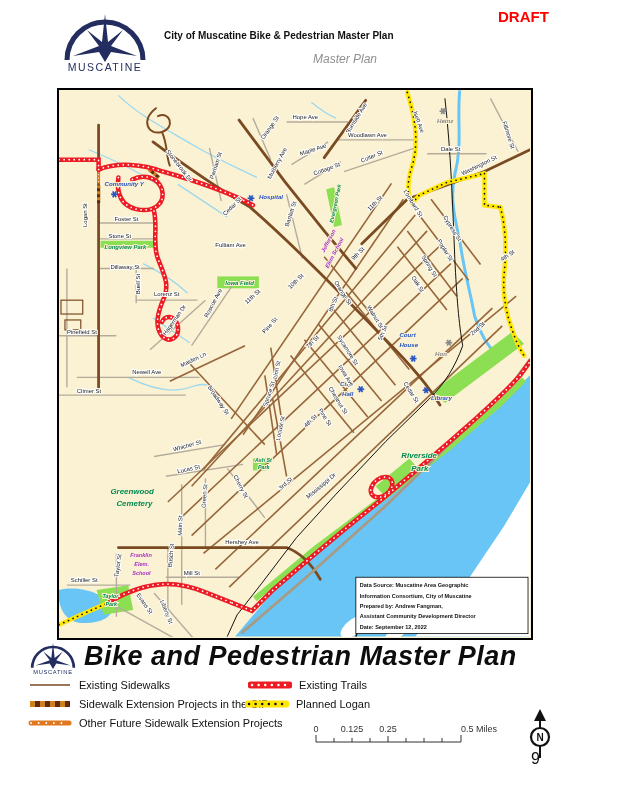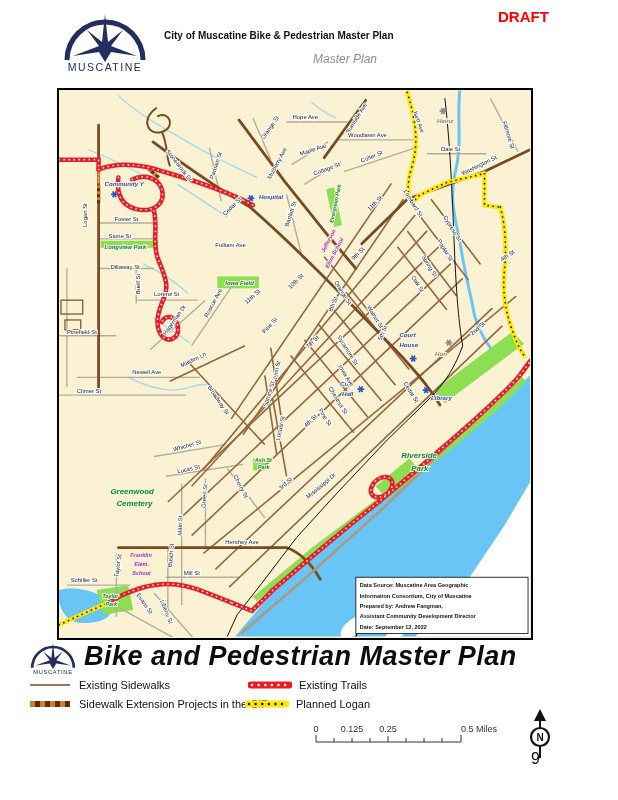--- a/index.html
+++ b/index.html
@@ -383,20 +383,27 @@
       </svg>
       <span>Existing Sidewalks</span>
     </div>
     <div class="legend-row">
       <svg width="44" height="10">
         <line x1="2" y1="5" x2="42" y2="5" stroke="#5a2d0c" stroke-width="6"></line>
         <line x1="2" y1="5" x2="42" y2="5" stroke="#d2801e" stroke-width="6" stroke-dasharray="5,5"></line>
       </svg>
       <span>Sidewalk Extension Projects in the CIP</span>
     </div>
+    <div class="legend-row">
+      <svg width="44" height="10">
+        <line x1="3" y1="5" x2="41" y2="5" stroke="#e07820" stroke-width="5" stroke-linecap="round"></line>
+        <line x1="3" y1="5" x2="41" y2="5" stroke="#fff" stroke-width="1.8" stroke-dasharray="0.1,7.5" stroke-linecap="round"></line>
+      </svg>
+      <span>Other Future Sidewalk Extension Projects</span>
+    </div>
   </div>
 
   <div class="legend-col legend-right">
     <div class="legend-row">
       <svg width="44" height="10">
         <line x1="3" y1="5" x2="41" y2="5" stroke="#ED1C24" stroke-width="7" stroke-linecap="round"></line>
         <line x1="4" y1="5" x2="40" y2="5" stroke="#fff" stroke-width="2.4" stroke-dasharray="0.1,6.5" stroke-linecap="round"></line>
       </svg>
       <span>Existing Trails</span>
     </div>

